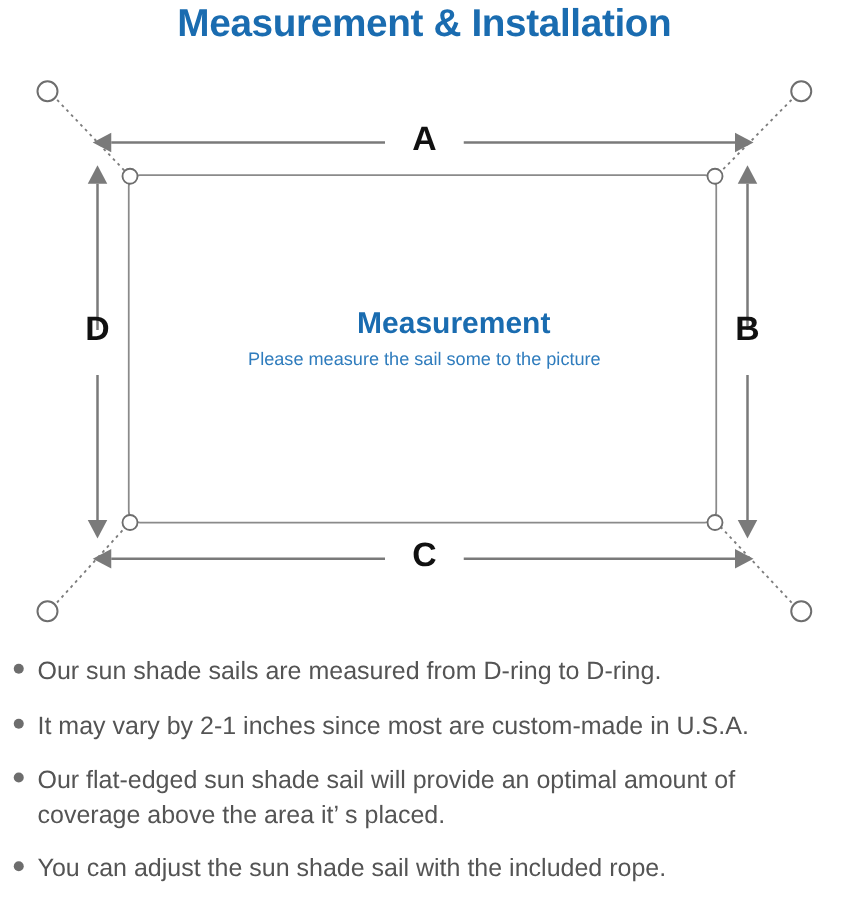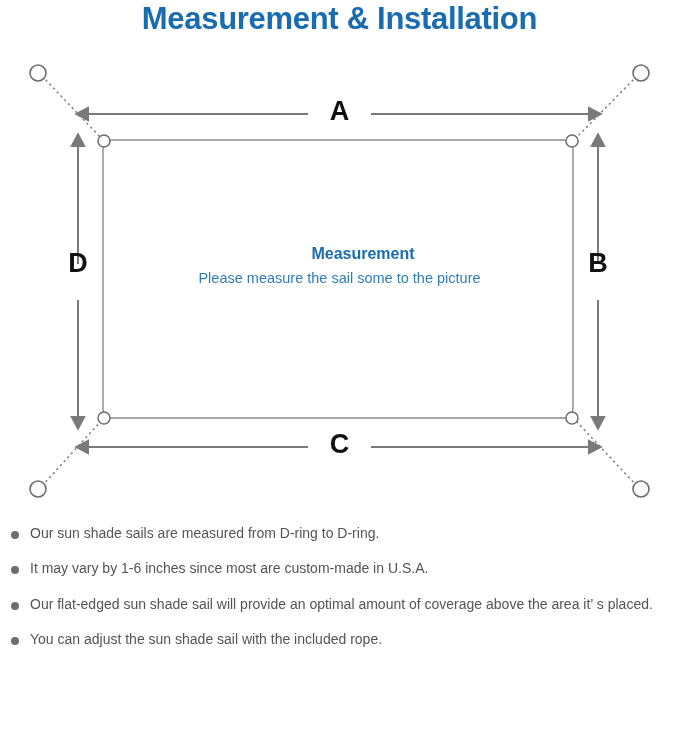--- a/index.html
+++ b/index.html
@@ -47,21 +47,21 @@
   }
   .center-label {
     position: absolute;
     left: 0;
     top: 192px;
     width: 679px;
     text-align: center;
     pointer-events: none;
   }
   .center-title {
-    font-size: 16px;
+    font-size: 24px;
     font-weight: bold;
     color: #1a6cb0;
     line-height: 1.25;
     margin-left: 47px;
   }
   .center-sub {
     font-size: 14.5px;
     color: #2f7cbd;
     line-height: 1.5;
     margin-top: 4px;
@@ -80,21 +80,21 @@
     position: absolute;
     left: 0;
     top: 524px;
     width: 679px;
   }
   .note-item {
     position: relative;
     padding-left: 30px;
     padding-right: 4px;
     margin-bottom: 16px;
-    font-size: 14px;
+    font-size: 20px;
     line-height: 1.38;
     color: #545454;
     font-family: "Liberation Sans", sans-serif;
   }
   .note-bullet {
     position: absolute;
     left: 11px;
     top: 7px;
     width: 8px;
     height: 8px;
@@ -161,21 +161,21 @@
     <div class="dim-label" style="left:48px; top:198px; width:60px;">D</div>
   </div>
 
   <div class="notes">
     <div class="note-item">
       <span class="note-bullet"></span>
       <span>Our sun shade sails are measured from D-ring to D-ring.</span>
     </div>
     <div class="note-item">
       <span class="note-bullet"></span>
-      <span>It may vary by 1-6 inches since most are custom-made in U.S.A.</span>
+      <span>It may vary by 2-1 inches since most are custom-made in U.S.A.</span>
     </div>
     <div class="note-item">
       <span class="note-bullet"></span>
       <span>Our flat-edged sun shade sail will provide an optimal amount of coverage above the area it’ s placed.</span>
     </div>
     <div class="note-item">
       <span class="note-bullet"></span>
       <span>You can adjust the sun shade sail with the included rope.</span>
     </div>
   </div>

